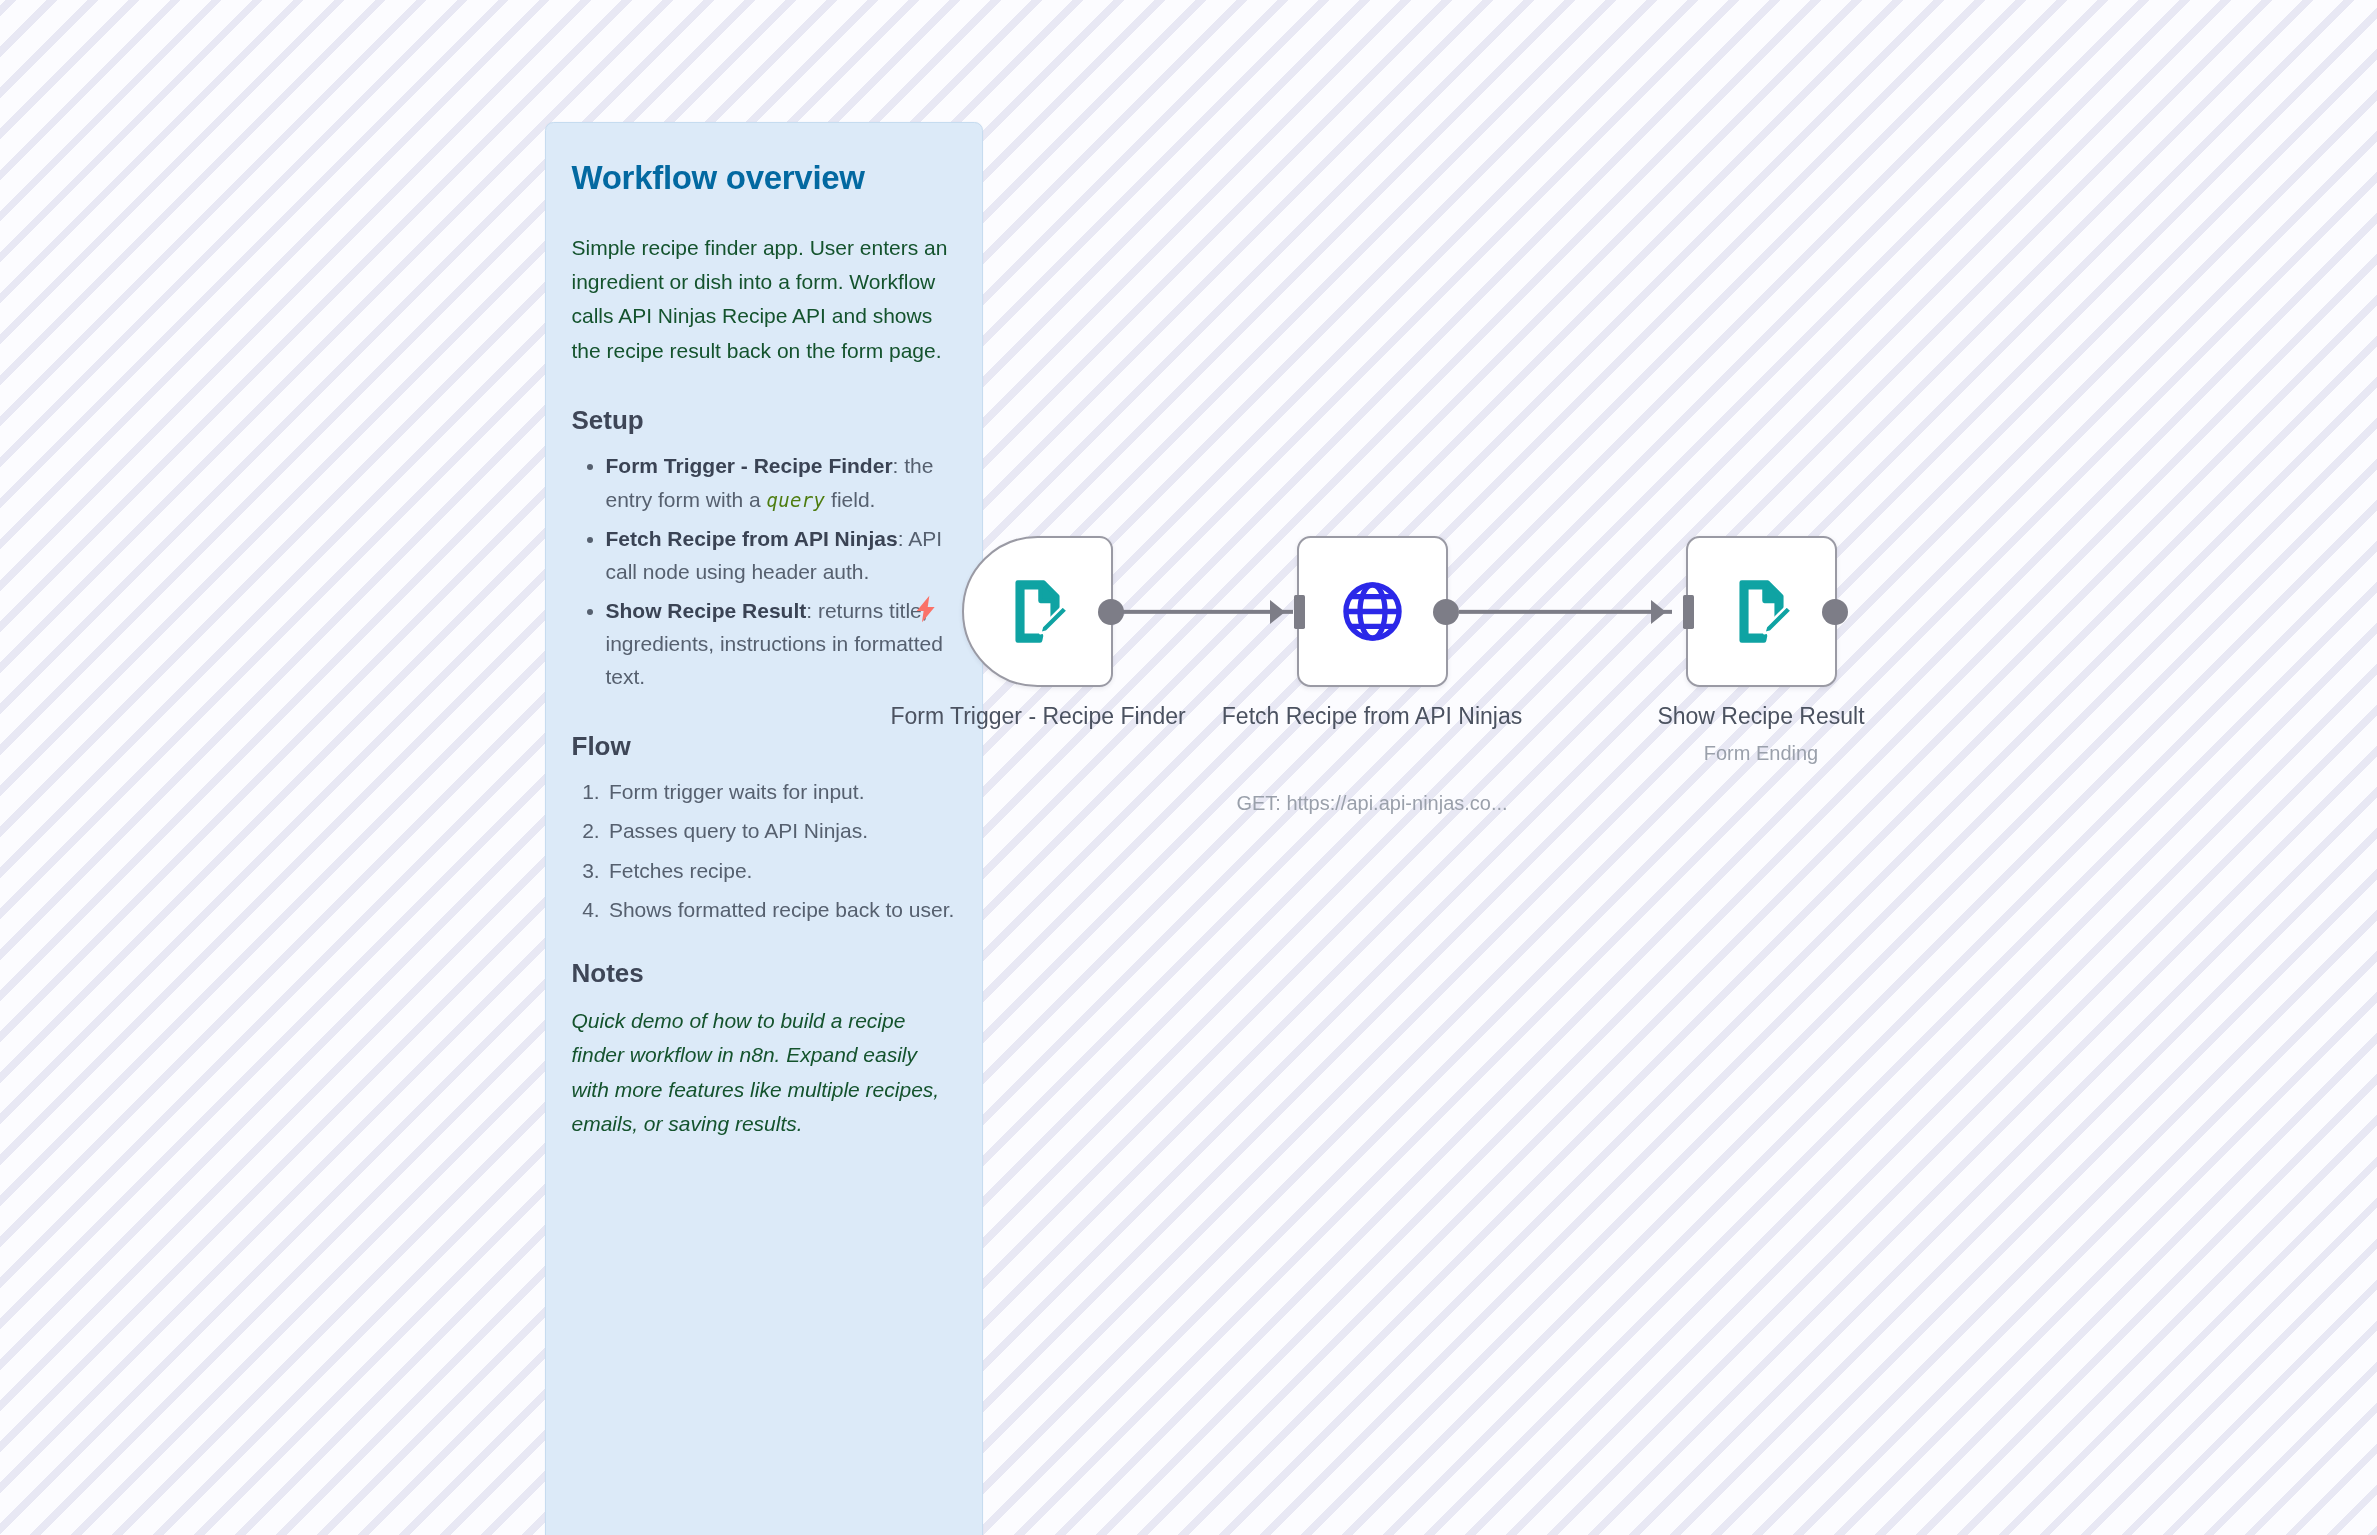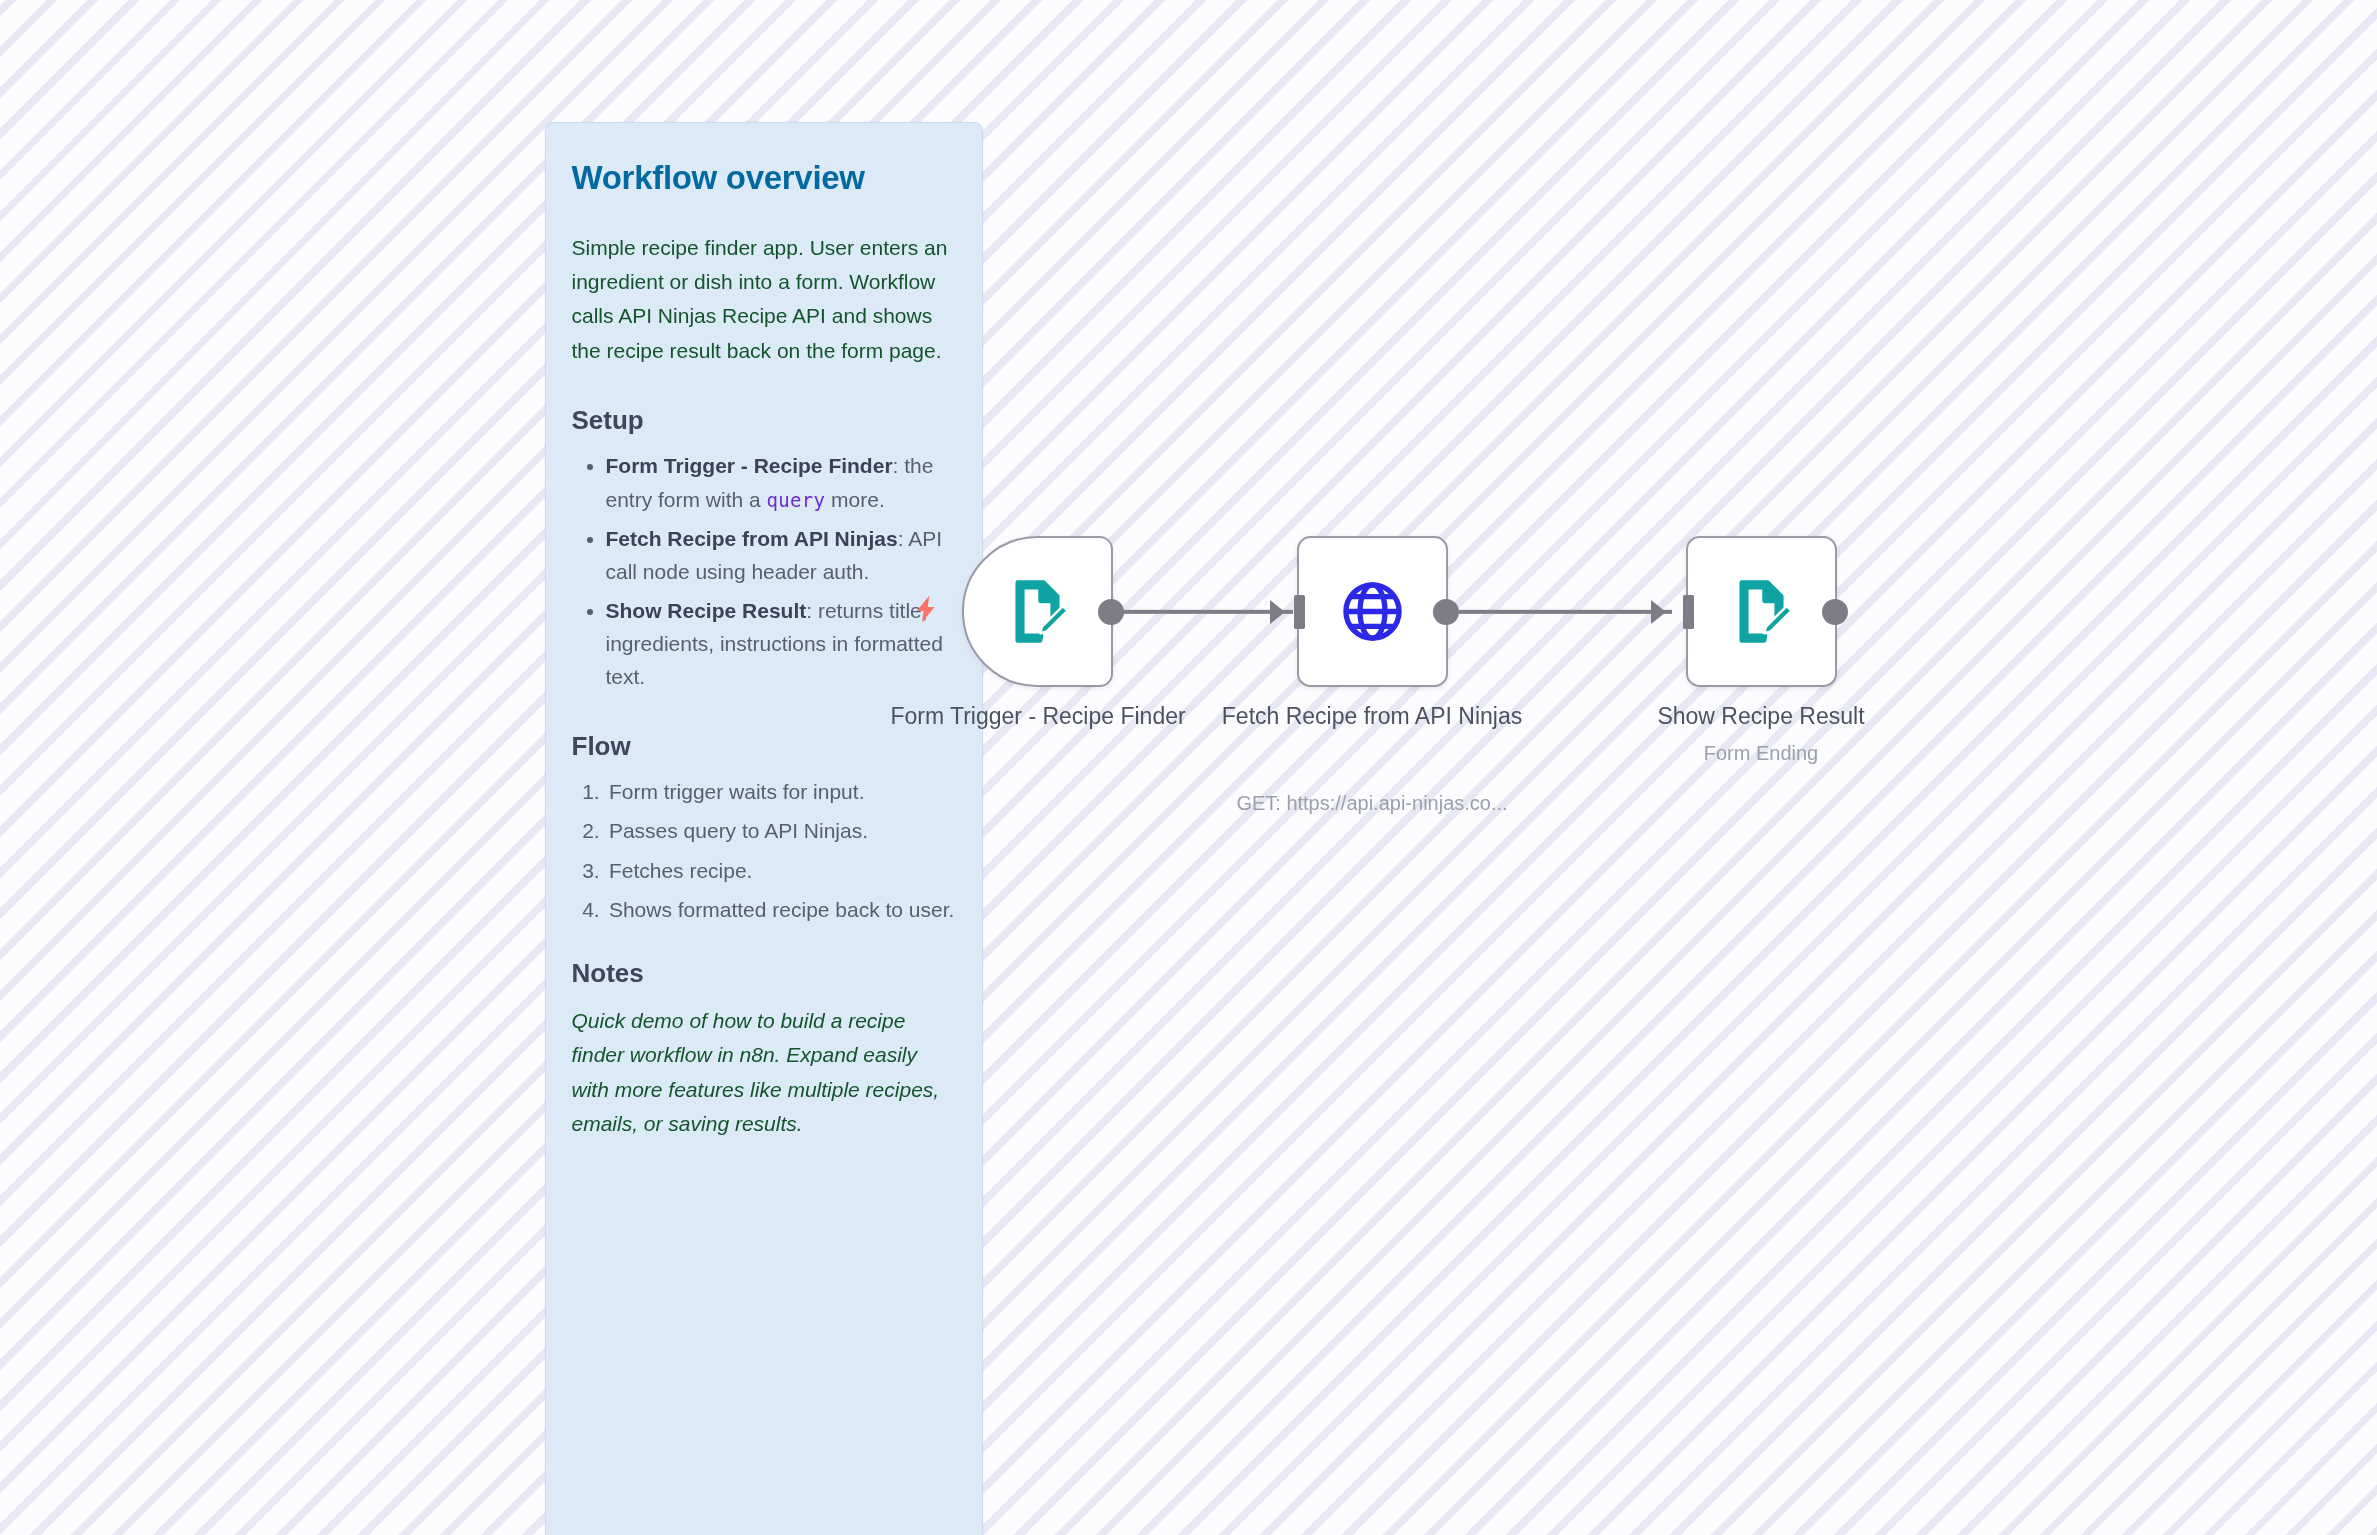--- a/index.html
+++ b/index.html
@@ -70,23 +70,24 @@
     margin: 13.6px 0 0 0;
     padding-left: 34px;
   }
   #sticky-note ul li, #sticky-note ol li {
     margin-bottom: 6px;
   }
   #sticky-note ol li { padding-left: 3.4px; }
   #sticky-note strong { color: #3a4354; font-weight: bold; }
   #sticky-note code {
     font-family: "DejaVu Sans Mono", monospace;
-    color: #6d28d9;
+    color: #4d7c0f;
     font-size: 19px;
     letter-spacing: 0.3px;
+    font-style: italic;
   }
   #sticky-note h3.notes-heading { margin-top: 32px; }
   #sticky-note p.notes-body { margin-top: 15.3px; font-style: italic; }
 
   
   .node {
     position: absolute;
     width: 151px;
     height: 151px;
     background: #ffffff;
@@ -168,21 +169,21 @@
 <div id="canvas">
 
   <div id="sticky-note">
     <div class="sticky-title">Workflow overview</div>
 
     <p class="body">Simple recipe finder app. User enters an ingredient or dish into a form. Workflow calls API Ninjas Recipe API and shows the recipe result back on the form page.</p>
 
     <h3>Setup</h3>
     <ul>
       <li>
-        <strong>Form Trigger - Recipe Finder</strong><span>: the entry form with a </span><code>query</code><span> more.</span>
+        <strong>Form Trigger - Recipe Finder</strong><span>: the entry form with a </span><code>query</code><span> field.</span>
       </li>
       <li>
         <strong>Fetch Recipe from API Ninjas</strong><span>: API call node using header auth.</span>
       </li>
       <li>
         <strong>Show Recipe Result</strong><span>: returns title, ingredients, instructions in formatted text.</span>
       </li>
     </ul>
 
     <h3>Flow</h3>

